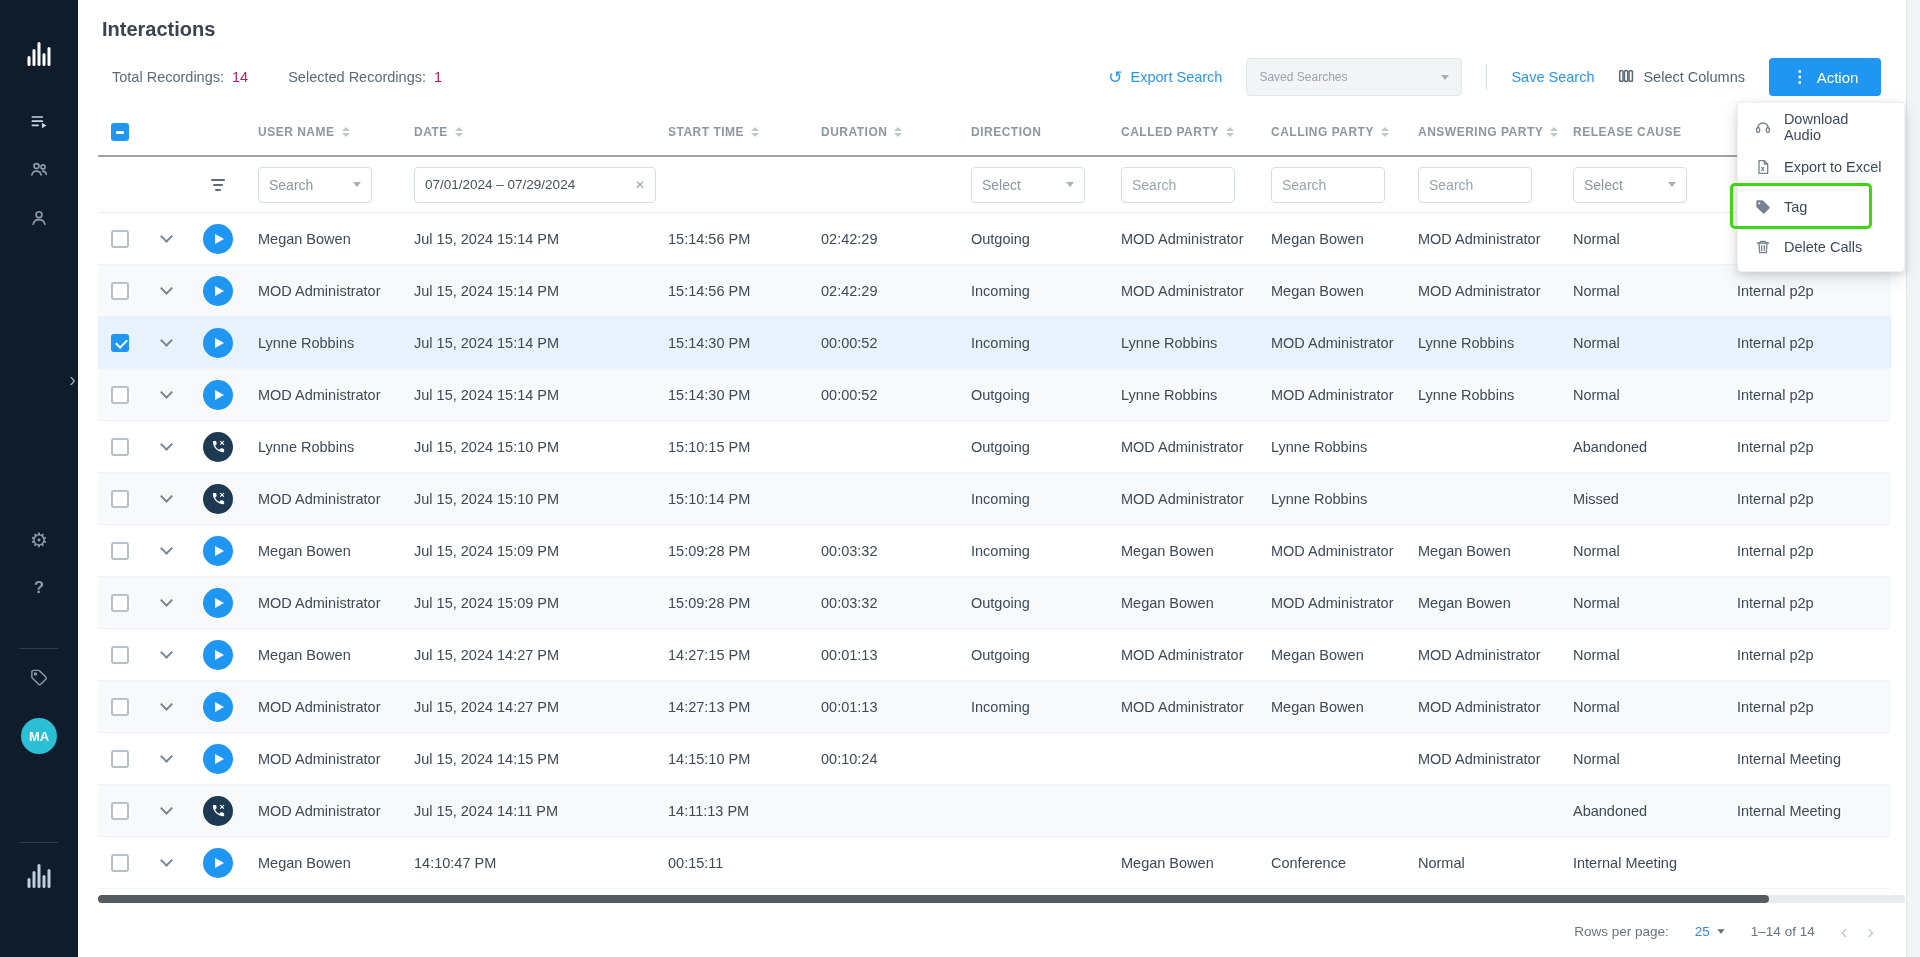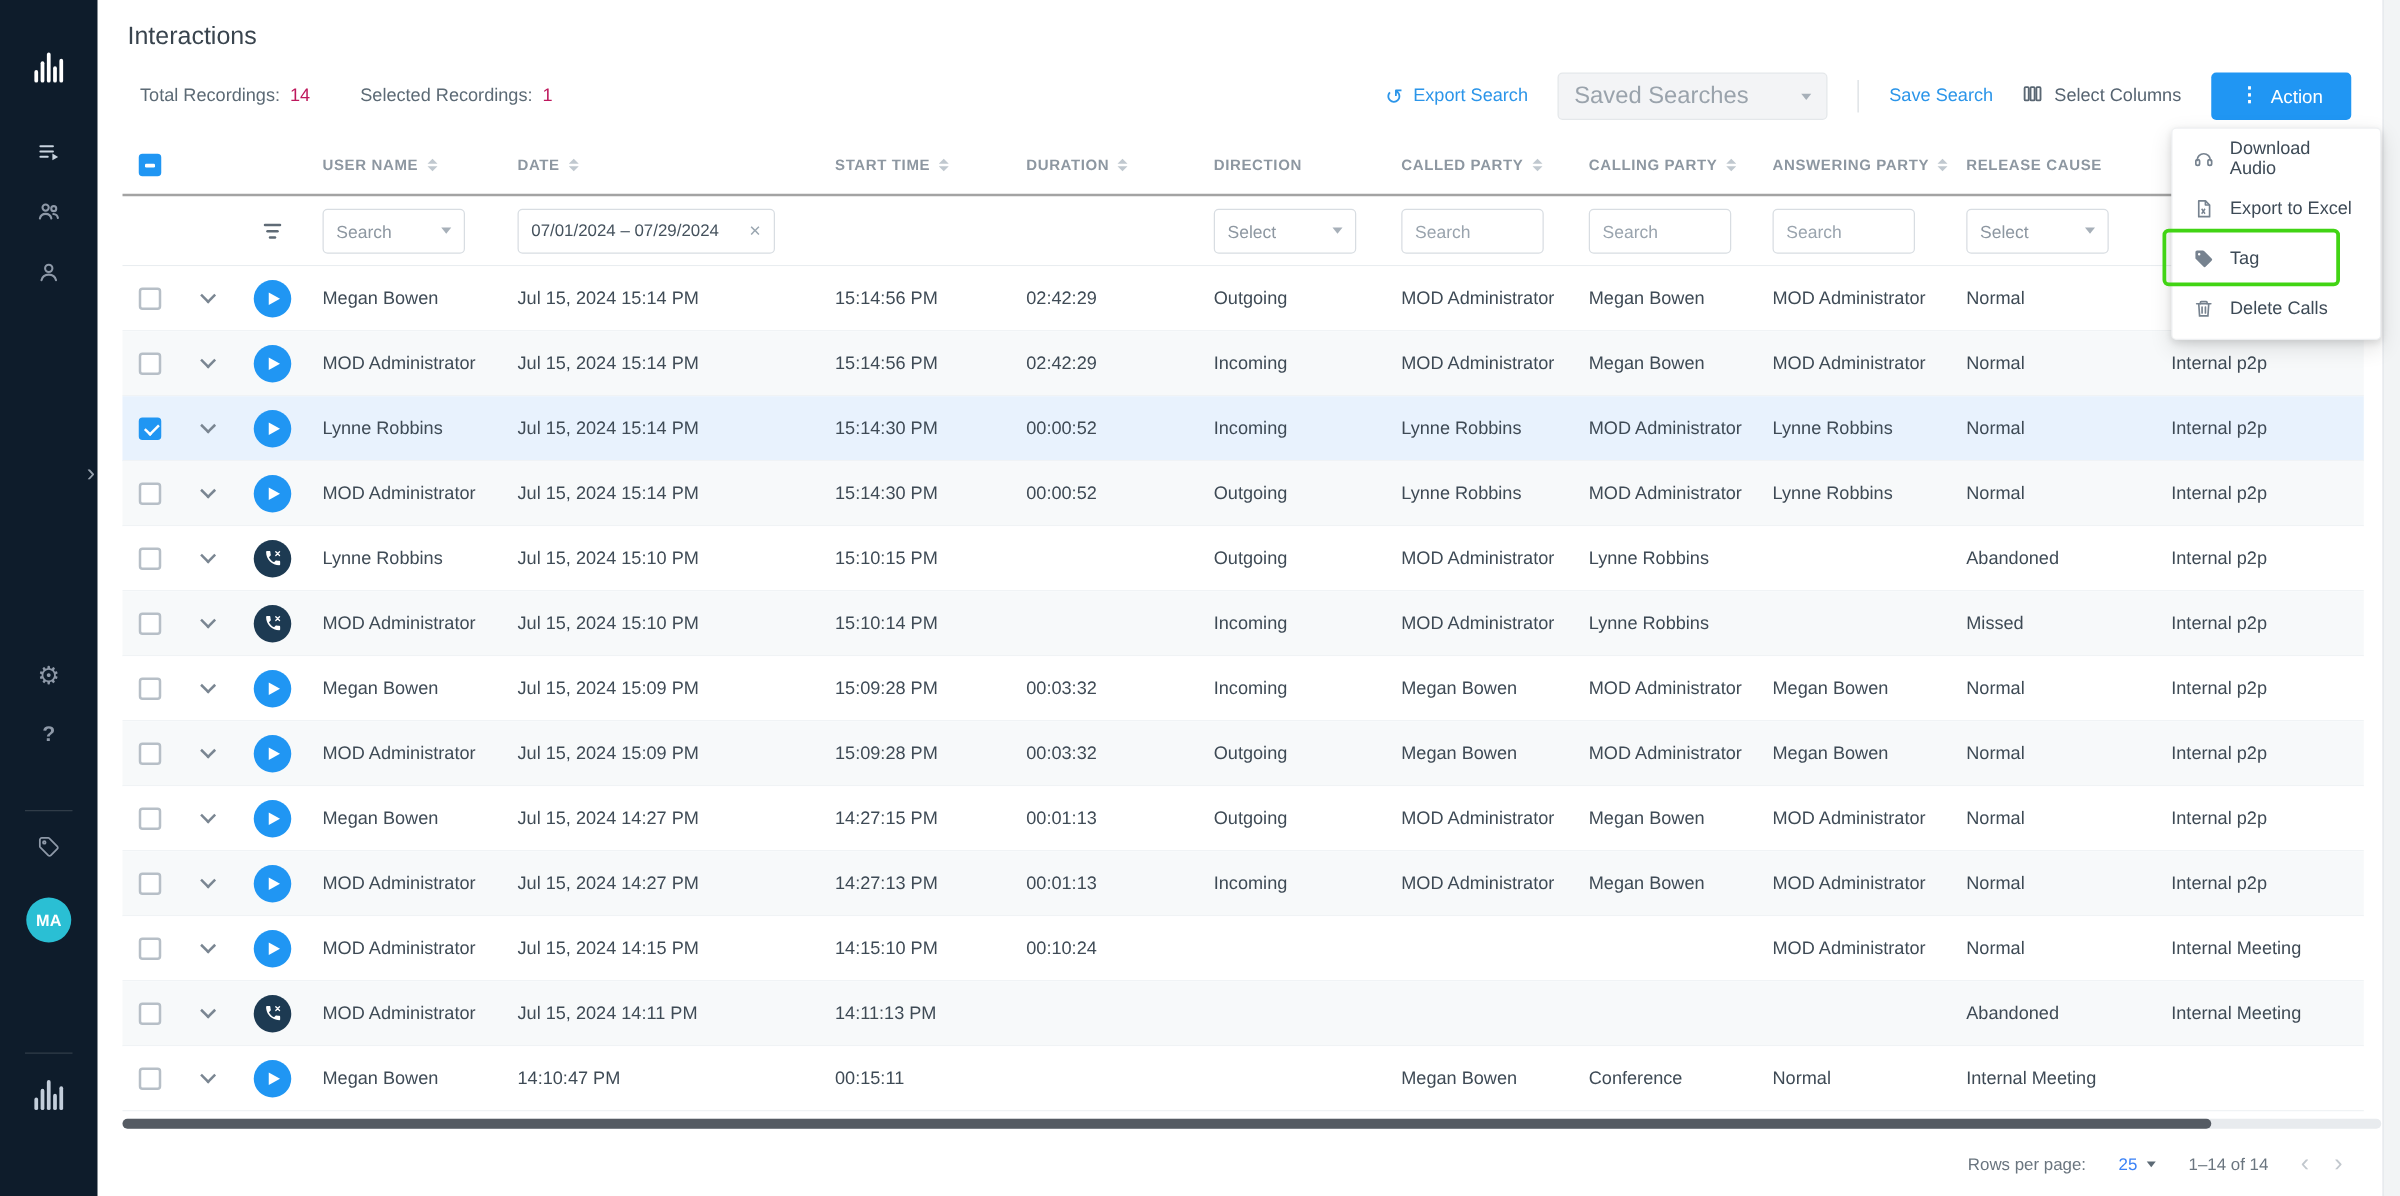--- a/index.html
+++ b/index.html
@@ -25,32 +25,32 @@
   .sdiv2{top:842px}
   .tags{top:668px}
   .avatar{top:718px;width:36px;height:36px;border-radius:50%;background:#2abfd4;color:#fff;font-size:13px;font-weight:700}
   .blogo{top:862px}
 
   
   .gutter{position:absolute;right:0;top:0;width:14px;height:100%;background:#f2f4f5;border-left:1px solid #e5e8eb;z-index:30}
 
   
   .main{position:relative;flex:1;height:100%;background:#fff;overflow:hidden}
-  h1.title{margin:18px 0 0 24px;font-size:20px;font-weight:400;color:#39444e}
+  h1.title{margin:18px 0 0 24px;font-size:20px;font-weight:700;color:#39444e}
 
   .toolbar{display:flex;align-items:center;justify-content:space-between;margin-top:16px;height:40px;
     padding:0 39px 0 34px}
   .totals{display:flex;align-items:center;gap:8px;font-size:14.5px;color:#5c6a75}
   .totals .sp{margin-left:32px}
   .tval{color:#be185d}
   .tools{display:flex;align-items:center;gap:24px}
   .linkbtn{display:flex;align-items:center;gap:8px;color:#2b95e9;font-size:14.5px;font-weight:500}
   .ricon{font-size:17px;line-height:1}
   .savedsel{width:216px;height:38px;background:#f3f4f6;border:1px solid #e4e7ea;border-radius:4px;
-    display:flex;align-items:center;justify-content:space-between;padding:0 12px;color:#9aa3ac;font-size:19px;cursor:pointer}
+    display:flex;align-items:center;justify-content:space-between;padding:0 12px;color:#9aa3ac;font-size:12px;cursor:pointer}
   .caret{width:0;height:0;border-left:4.5px solid transparent;border-right:4.5px solid transparent;border-top:5px solid #a7b0b9}
   .caret.small{border-top-color:#5c6a75;transform:scale(.9)}
   .vdiv{width:1px;height:26px;background:#d9dee2}
   .colbtn{display:flex;align-items:center;gap:9px;color:#566471;font-size:14.5px;font-weight:500}
   .actionbtn{width:112px;height:38px;background:#2096f3;color:#fff;border-radius:4px;display:flex;
     align-items:center;justify-content:center;gap:9px;font-size:15px;font-weight:500}
   .dots{font-size:16px;font-weight:700;line-height:1}
 
   
   .table{margin:12px 15px 0 20px;width:1793px}
@@ -63,21 +63,21 @@
   .sort{display:inline-flex;flex-direction:column;gap:2px;margin-left:7px}
   .tup{width:0;height:0;border-left:4px solid transparent;border-right:4px solid transparent;border-bottom:4px solid #c0c8cf}
   .tdn{width:0;height:0;border-left:4px solid transparent;border-right:4px solid transparent;border-top:4px solid #c0c8cf}
   .tfilter{height:56px;border-bottom:1px solid #e9edf0}
   .funnel{display:inline-flex;flex-direction:column;gap:3px;align-items:center;cursor:pointer}
   .funnel i{display:block;height:2px;background:#5f6b76;border-radius:1px}
   .fctl{height:36px;border:1px solid #d8dde2;border-radius:4px;background:#fff;display:flex;align-items:center;
     justify-content:space-between;padding:0 10px;font-size:14px;cursor:pointer}
   .w114{width:114px}
   .fsel .ph{color:#8d97a1}
-  .fdate{width:206px;cursor:text}
+  .fdate{width:242px;cursor:text}
   .dval{color:#45525d;font-size:13.5px}
   .dclear{color:#9aa6b0;font-size:12px;margin-left:6px;cursor:pointer}
   input.finput{outline:none;color:#45525d}
   input.finput::placeholder{color:#9aa4ae}
   .tbody{height:52px;border-bottom:1px solid #f0f3f5;background:#fff}
   .tbody.alt{background:#f7f9fa}
   .tbody.selected{background:#e8f2fd}
   .tcell{font-size:14.5px;color:#3e4a55}
   .checkbox{width:18px;height:18px;border:2px solid #b7bfc7;border-radius:3px;background:#fff;display:inline-block;position:relative;cursor:pointer}
   .checkbox.ind{background:#2096f3;border-color:#2096f3}

